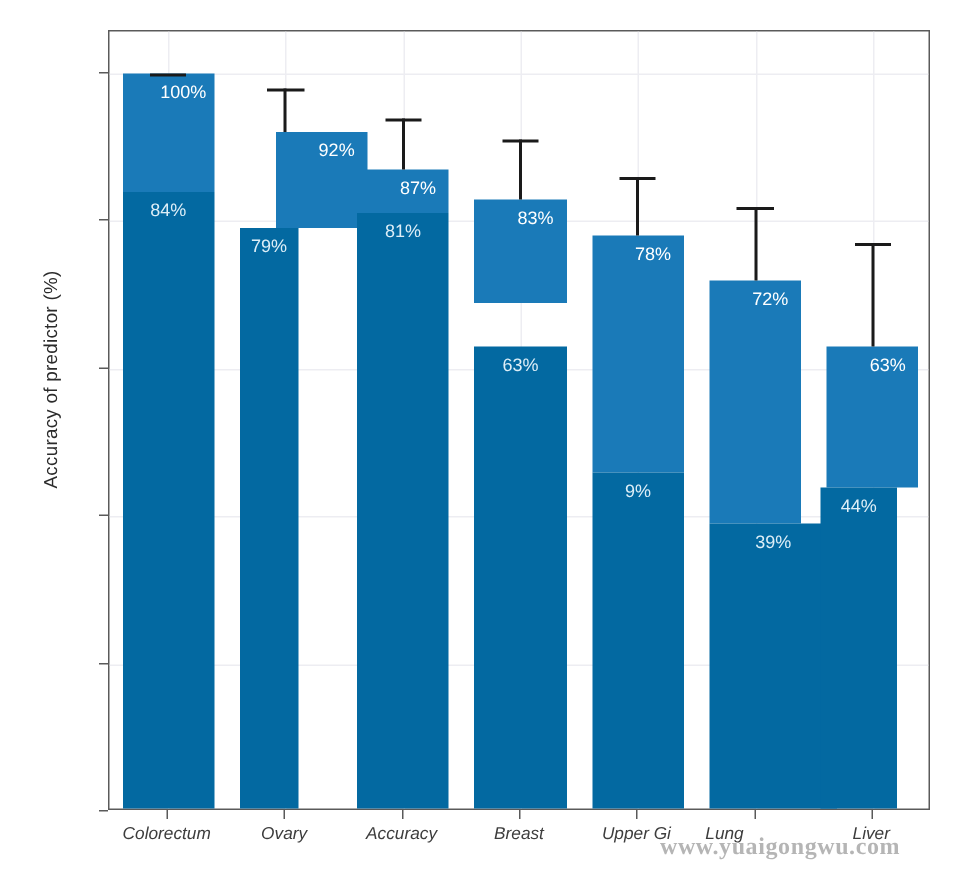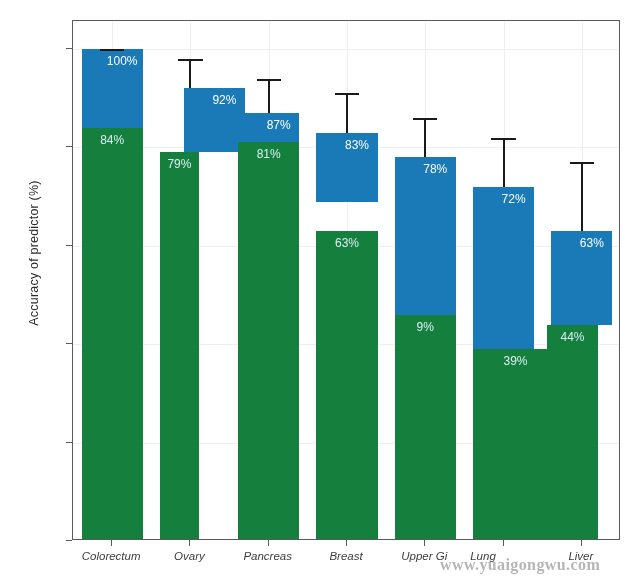--- a/index.html
+++ b/index.html
@@ -87,21 +87,21 @@
     text-align: center;
     font-size: 11.5px;
     color: #3d3d3d;
     white-space: nowrap;
     font-style: italic;
   }
 
   
   .bar-lower {
     position: absolute;
-    background: #15803d;
+    background: #0369a1;
   }
   .bar-upper {
     position: absolute;
     background: #1a7ab8;
   }
   .bar-label {
     position: absolute;
     width: 100%;
     left: 0;
     text-align: center;
@@ -229,21 +229,21 @@
         <div class="err-cap" style="left: 496.645px; top: 141.16px; width: 24.4251px;"></div>
       </div>
   </div>
 
   <div id="xtick-layer">
       <div class="xtick-mark" style="left: 111.143px;"></div>
       <div class="xtick-label" style="left: 111.143px;">Colorectum</div>
       <div class="xtick-mark" style="left: 189.429px;"></div>
       <div class="xtick-label" style="left: 189.429px;">Ovary</div>
       <div class="xtick-mark" style="left: 267.714px;"></div>
-      <div class="xtick-label" style="left: 267.714px;">Pancreas</div>
+      <div class="xtick-label" style="left: 267.714px;">Accuracy</div>
       <div class="xtick-mark" style="left: 346px;"></div>
       <div class="xtick-label" style="left: 346px;">Breast</div>
       <div class="xtick-mark" style="left: 424.286px;"></div>
       <div class="xtick-label" style="left: 424.286px;">Upper Gi</div>
       <div class="xtick-mark" style="left: 502.571px;"></div>
       <div class="xtick-label" style="left: 483px;">Lung</div>
       <div class="xtick-mark" style="left: 580.857px;"></div>
       <div class="xtick-label" style="left: 580.857px;">Liver</div>
     </div>
 

